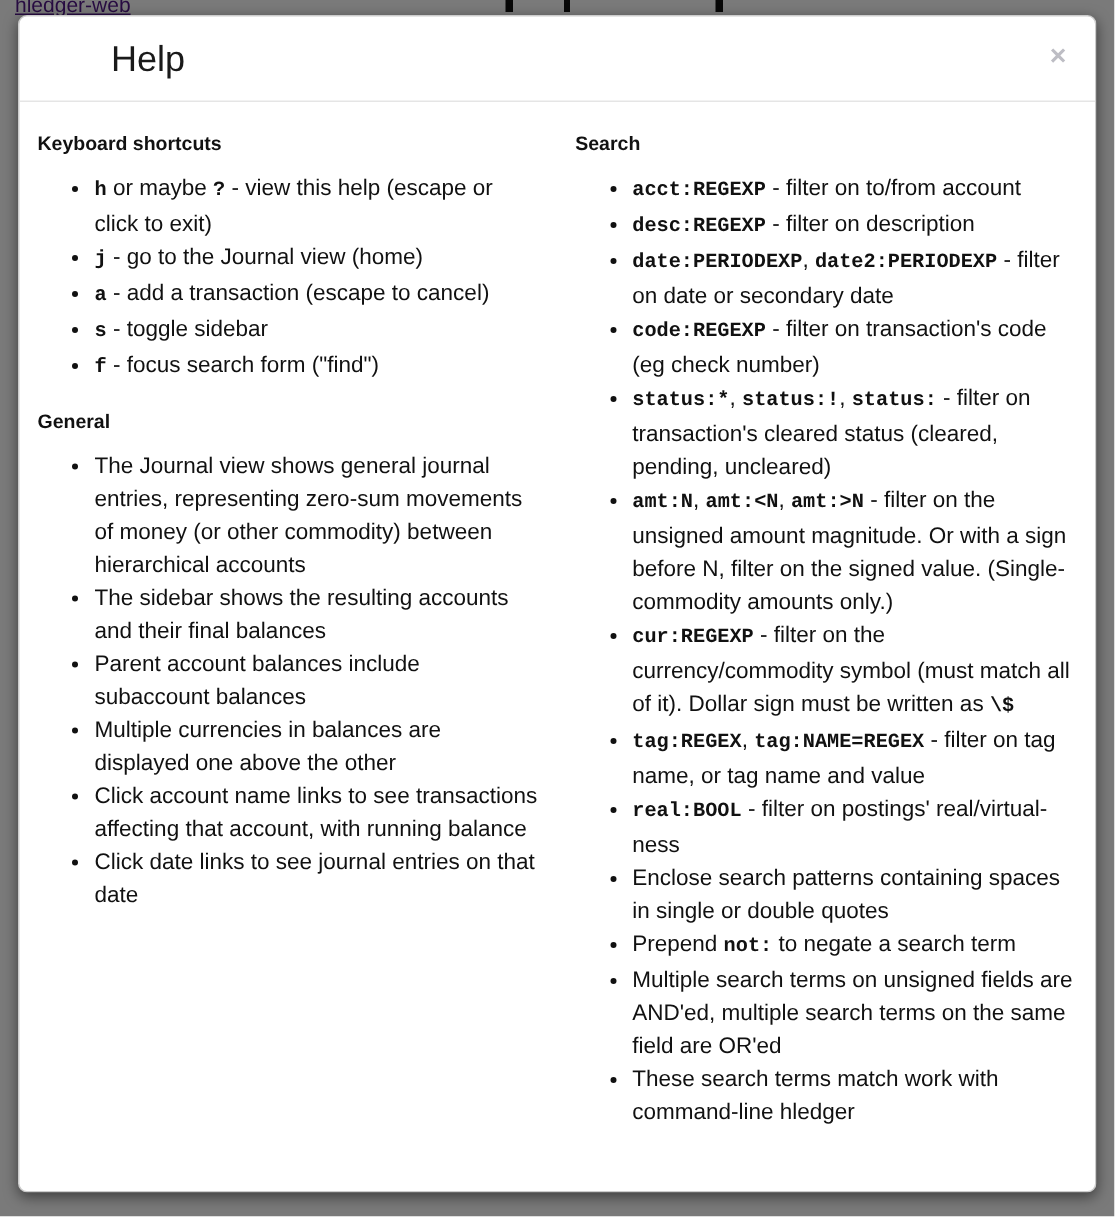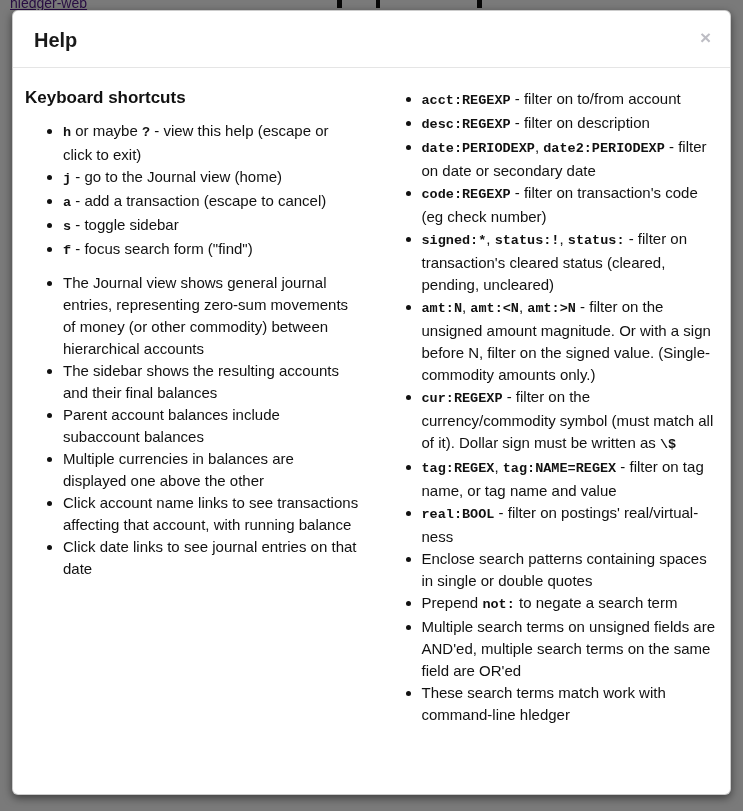--- a/index.html
+++ b/index.html
@@ -32,38 +32,38 @@
     background: #fff; border-radius: 6px; z-index: 2;
     box-shadow: 0 3px 9px rgba(0,0,0,0.5);
     border: 1px solid rgba(0,0,0,0.2);
   }
   .modal-header {
     position: relative;
     padding: 17px 20px 15px 21px;
     border-bottom: 1px solid #e5e5e5;
   }
   .modal-title {
-    font-size: 20px; font-weight: 700; color: #1a1a1a; line-height: 24px;
+    font-size: 24px; font-weight: 400; color: #1a1a1a; line-height: 24px; margin-left: 40px;
   }
   .close-btn {
     position: absolute; top: 20px; right: 19px;
     background: none; border: none;
     font-size: 19px; font-weight: bold; line-height: 14px;
     color: var(--close-icon-color, #bdbdc4);
     cursor: pointer;
     font-family: "Liberation Sans", sans-serif;
   }
   .modal-body {
     padding: 20px 0 20px 0;
     display: flex; align-items: flex-start;
   }
   .help-col { width: 50%; padding: 0 12px; }
 
   .section-heading {
-    font-size: 17px; font-weight: bold; color: #111;
+    font-size: 13px; font-weight: bold; color: #111;
     margin: 16px 0 12px 0;
   }
   .help-col .section-heading:first-child { margin-top: 0; }
 
   ul.help-list {
     margin: 0 0 10px 0;
     padding-left: 38px;
     list-style: disc outside;
   }
   ul.help-list li {
@@ -97,36 +97,38 @@
   <div class="modal-body">
     <div class="help-col" id="col-left">
         <h4 class="section-heading">Keyboard shortcuts</h4>
         <ul class="help-list">
           <li><code class="snippet">h</code> or maybe <code class="snippet">?</code> - view this help (escape or click to exit)</li>
           <li><code class="snippet">j</code> - go to the Journal view (home)</li>
           <li><code class="snippet">a</code> - add a transaction (escape to cancel)</li>
           <li><code class="snippet">s</code> - toggle sidebar</li>
           <li><code class="snippet">f</code> - focus search form ("find")</li>
         </ul>
+        <h4 class="section-heading">General</h4>
         <ul class="help-list">
           <li>The Journal view shows general journal entries, representing zero-sum movements of money (or other commodity) between hierarchical accounts</li>
           <li>The sidebar shows the resulting accounts and their final balances</li>
           <li>Parent account balances include subaccount balances</li>
           <li>Multiple currencies in balances are displayed one above the other</li>
           <li>Click account name links to see transactions affecting that account, with running balance</li>
           <li>Click date links to see journal entries on that date</li>
         </ul>
       </div>
     <div class="help-col" id="col-right">
+        <h4 class="section-heading">Search</h4>
         <ul class="help-list">
           <li><code class="snippet">acct:REGEXP</code> - filter on to/from account</li>
           <li><code class="snippet">desc:REGEXP</code> - filter on description</li>
           <li><code class="snippet">date:PERIODEXP</code>, <code class="snippet">date2:PERIODEXP</code> - filter on date or secondary date</li>
           <li><code class="snippet">code:REGEXP</code> - filter on transaction's code (eg check number)</li>
-          <li><code class="snippet">signed:*</code>, <code class="snippet">status:!</code>, <code class="snippet">status:</code> - filter on transaction's cleared status (cleared, pending, uncleared)</li>
+          <li><code class="snippet">status:*</code>, <code class="snippet">status:!</code>, <code class="snippet">status:</code> - filter on transaction's cleared status (cleared, pending, uncleared)</li>
           <li><code class="snippet">amt:N</code>, <code class="snippet">amt:&lt;N</code>, <code class="snippet">amt:&gt;N</code> - filter on the unsigned amount magnitude. Or with a sign before N, filter on the signed value. (Single-commodity amounts only.)</li>
           <li><code class="snippet">cur:REGEXP</code> - filter on the currency/commodity symbol (must match all of it). Dollar sign must be written as <code class="snippet">\$</code></li>
           <li><code class="snippet">tag:REGEX</code>, <code class="snippet">tag:NAME=REGEX</code> - filter on tag name, or tag name and value</li>
           <li><code class="snippet">real:BOOL</code> - filter on postings' real/virtual-ness</li>
           <li>Enclose search patterns containing spaces in single or double quotes</li>
           <li>Prepend <code class="snippet">not:</code> to negate a search term</li>
           <li>Multiple search terms on unsigned fields are AND'ed, multiple search terms on the same field are OR'ed</li>
           <li>These search terms match work with command-line hledger</li>
         </ul>
       </div>

